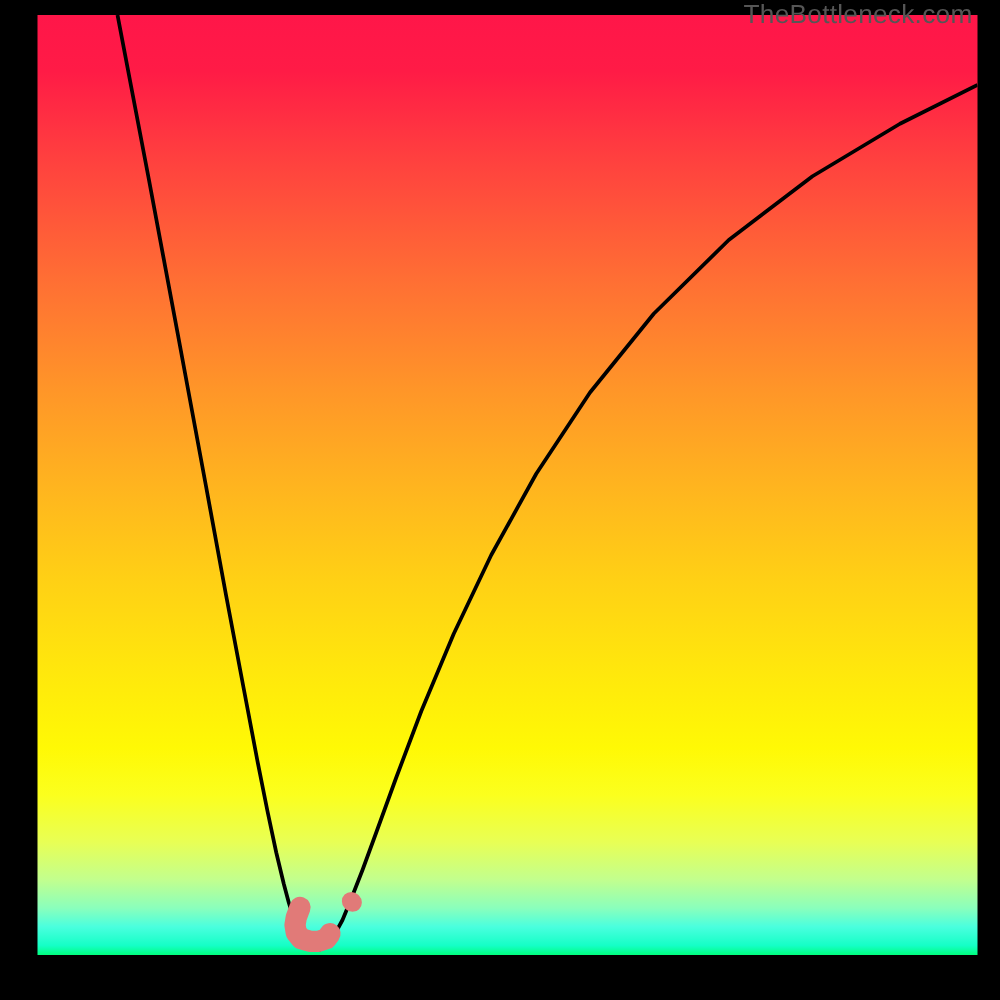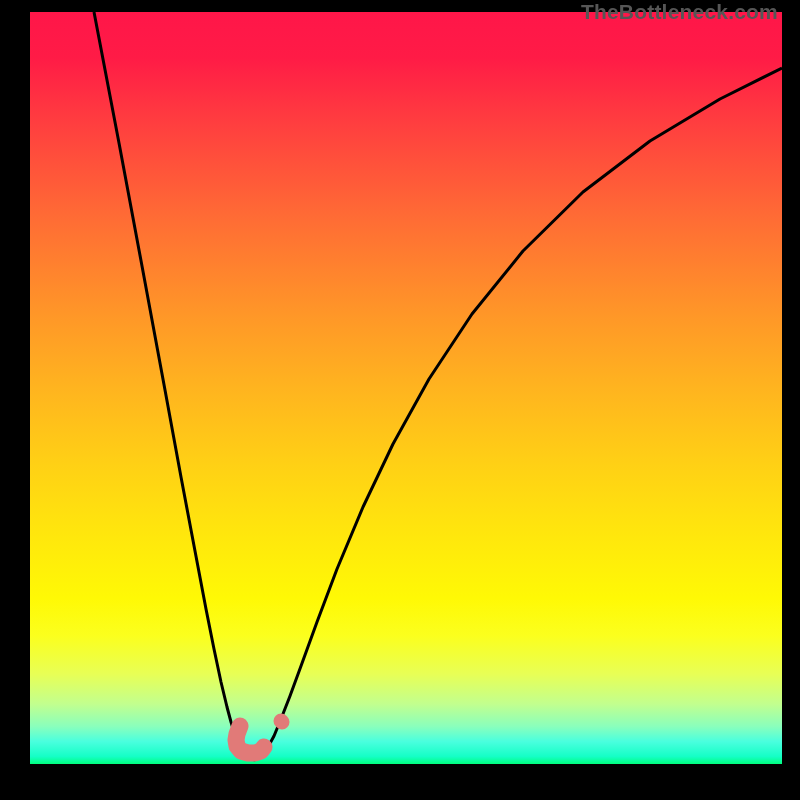--- a/index.html
+++ b/index.html
@@ -36,21 +36,21 @@
     );
   }
   .watermark {
     position: absolute;
     top: 0px;
     right: 22px;
     font-family: Arial, Helvetica, sans-serif;
     font-size: 21px;
     color: #565656;
     letter-spacing: 0.2px;
-    font-weight: 700;
+    font-weight: 400;
   }
   svg.curves {
     position: absolute;
     left: 30px;
     top: 12px;
     width: 752px;
     height: 752px;
   }
 </style>
 </head>

